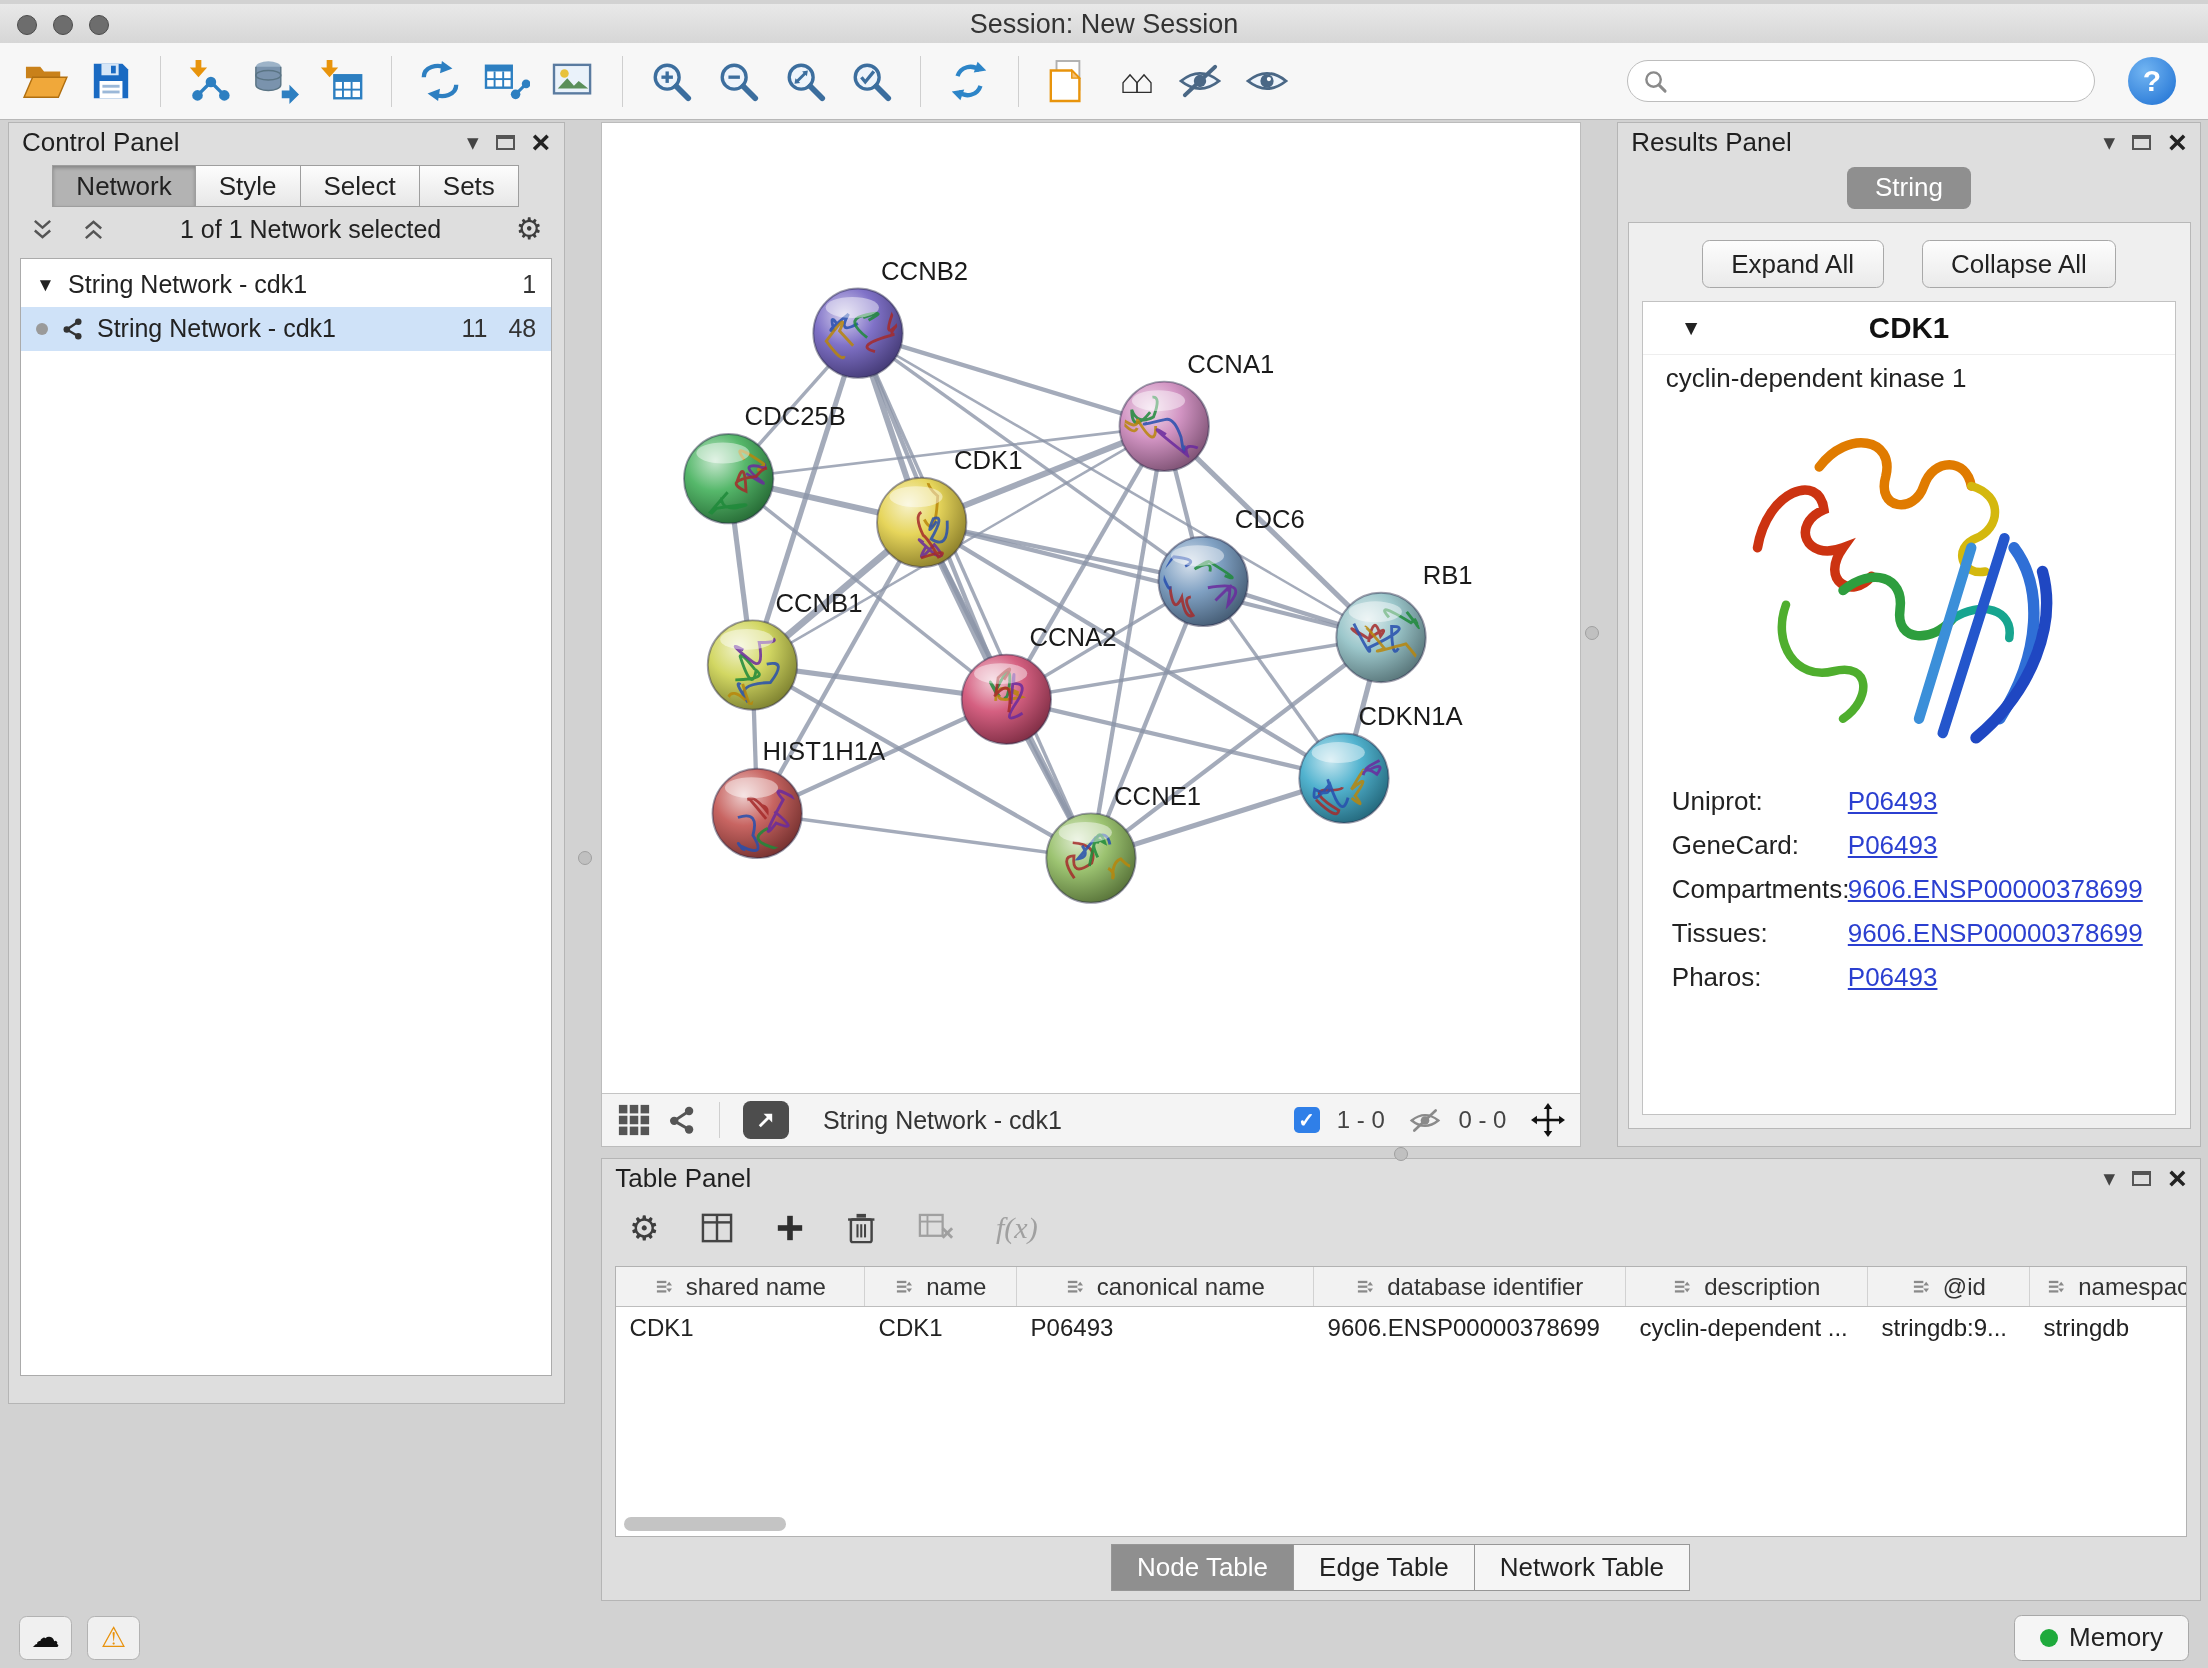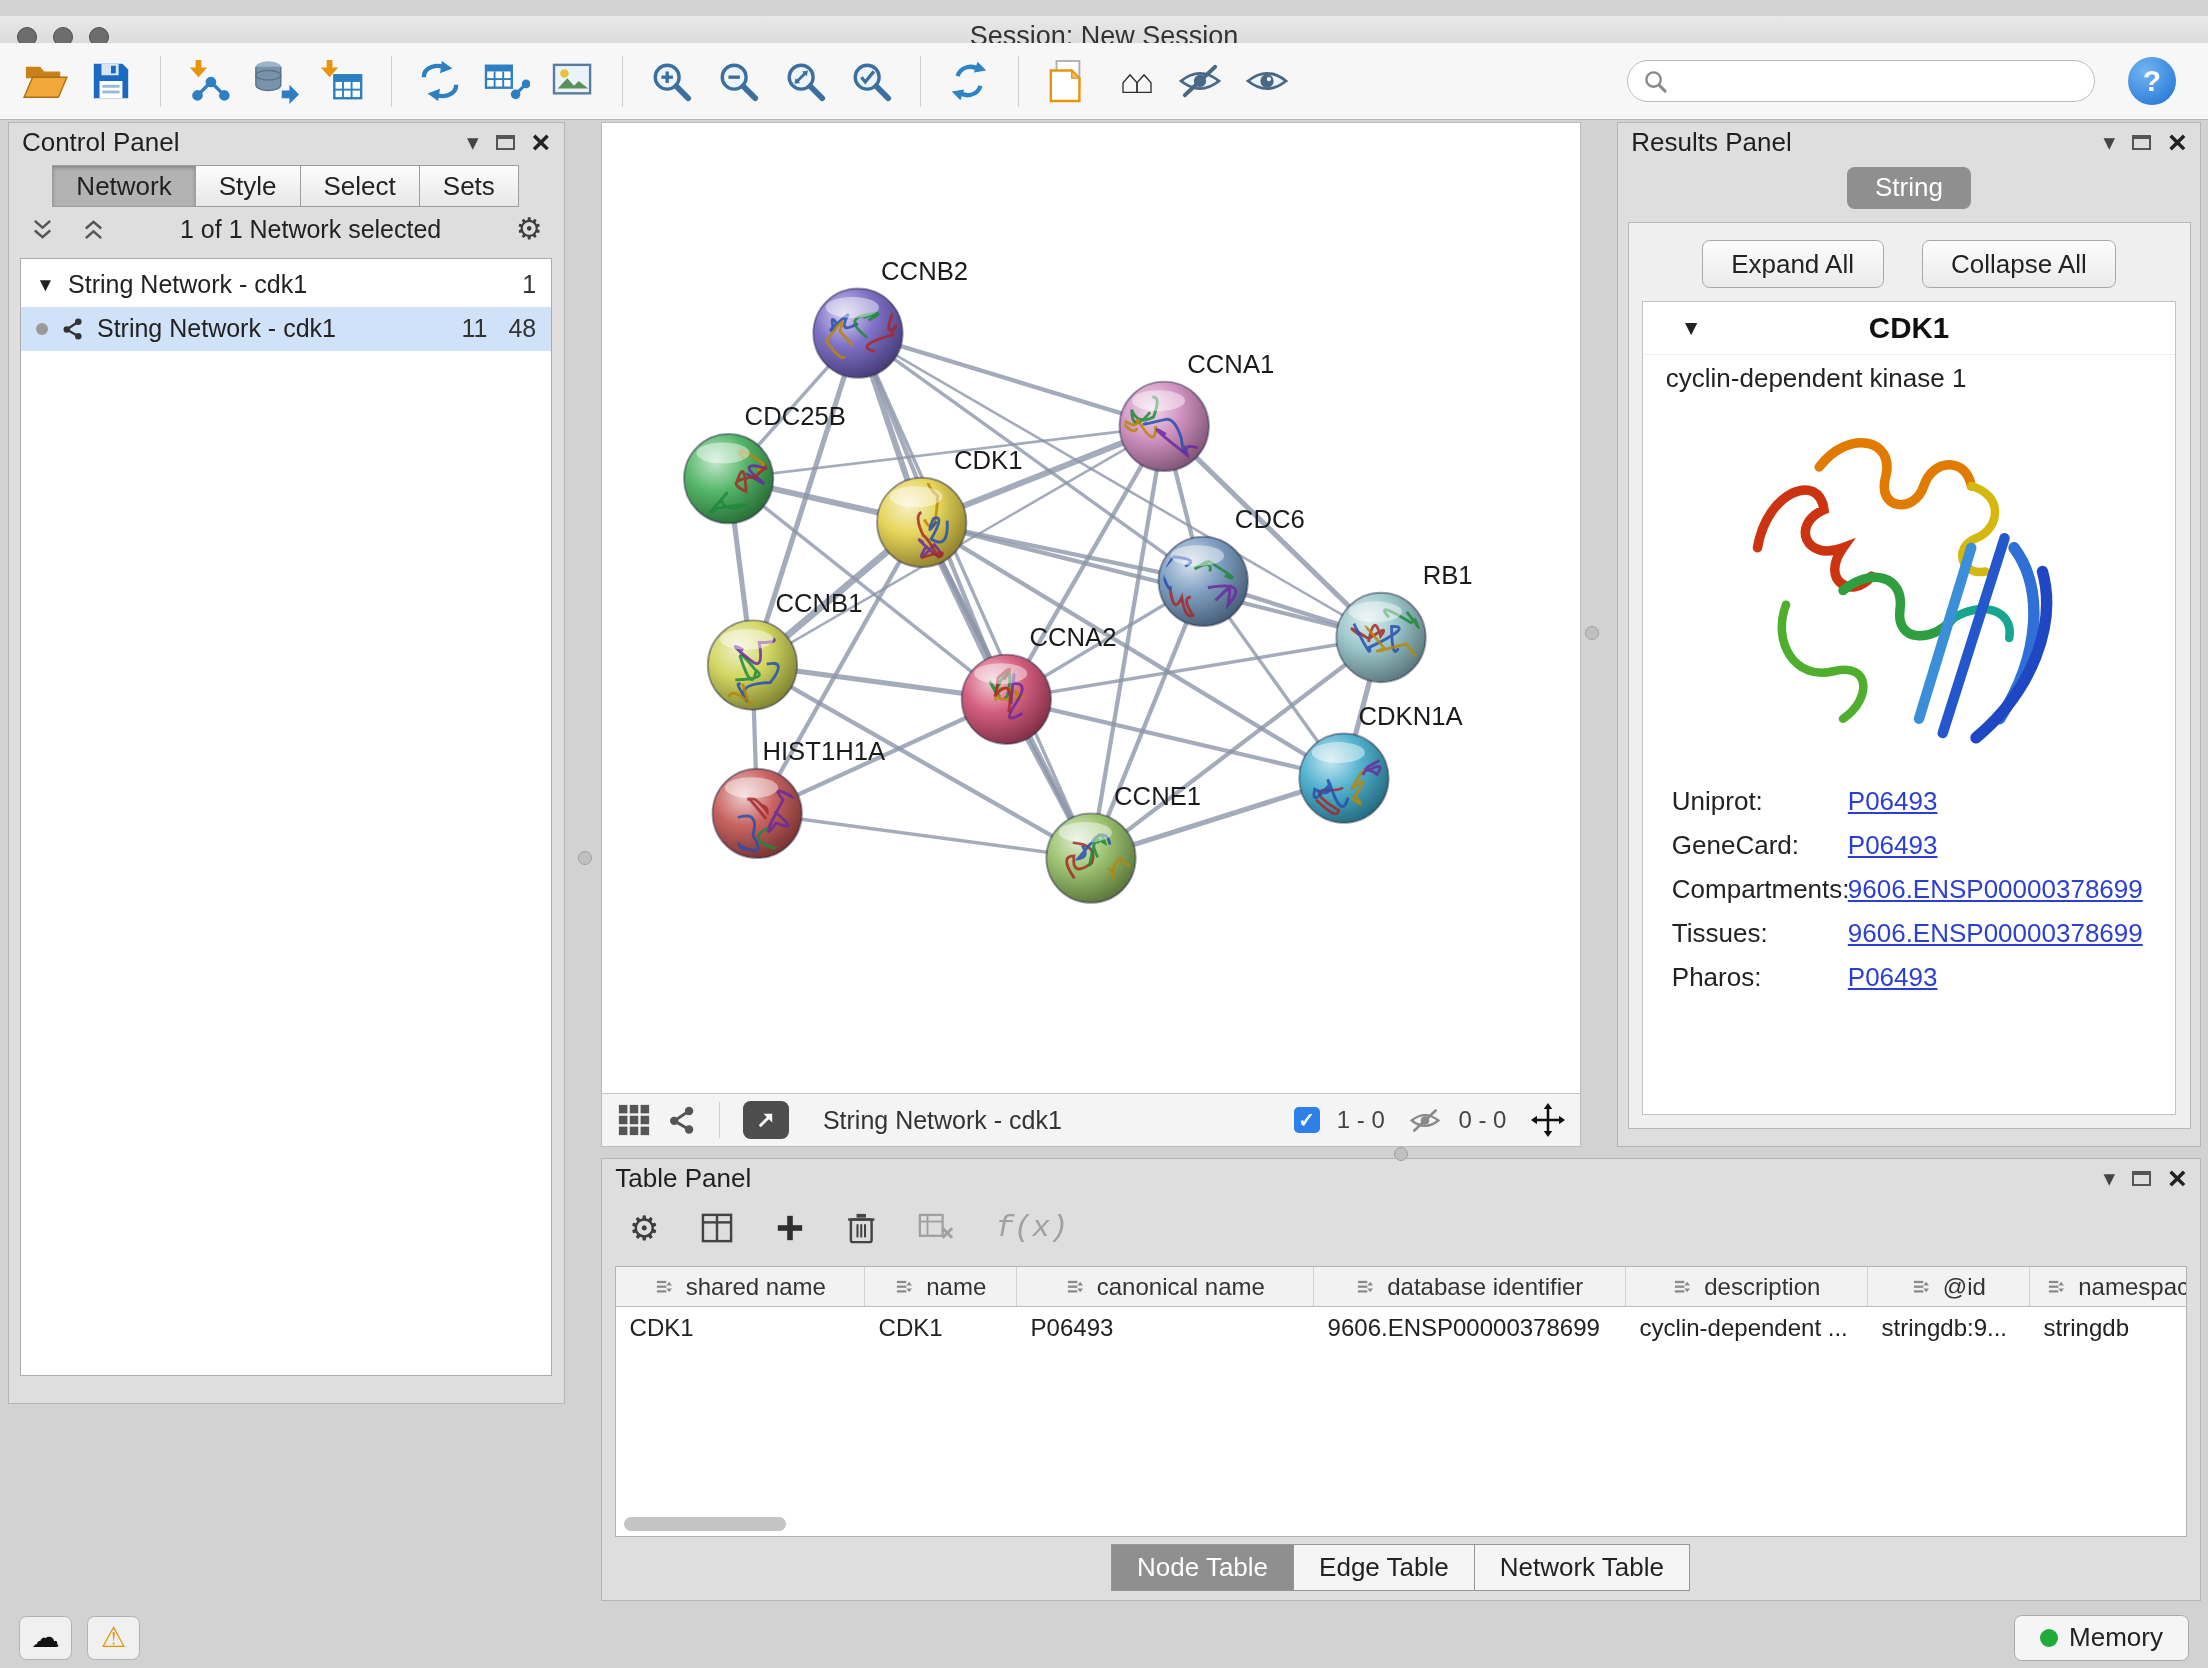--- a/index.html
+++ b/index.html
@@ -1,20 +1,20 @@
 <!DOCTYPE html>
 <html style="font-size:15px"><head>
 <meta charset="utf-8">
 <style>
 *{margin:0;padding:0;box-sizing:border-box;font-family:"Liberation Sans",sans-serif;}
 html,body{width:2208px;height:1668px;}
 body{background:#d2d2d2;position:relative;overflow:hidden;font-size:25px;color:#222;}
 
 
-.titlebar{position:absolute;top:16px;left:0;width:2208px;height:42px;background:linear-gradient(#e9e9e9,#d5d5d5);border-bottom:1px solid #a8a8a8;display:flex;align-items:center;justify-content:center;}
+.titlebar{position:absolute;top:4px;left:0;width:2208px;height:42px;background:linear-gradient(#e9e9e9,#d5d5d5);border-bottom:1px solid #a8a8a8;display:flex;align-items:center;justify-content:center;}
 .lights{position:absolute;left:17px;top:0;height:100%;display:flex;align-items:center;gap:16px;}
 .light{width:20px;height:20px;border-radius:50%;background:#6d6d6d;border:1.4px solid #4c4c4c;}
 .title-text{font-size:27px;color:#333;}
 
 
 .toolbar{position:absolute;top:43px;left:0;width:2208px;height:77px;background:#f7f7f7;border-bottom:1px solid #b8b8b8;display:flex;align-items:center;padding:0 15px;gap:7.6px;}
 .tbtn{width:59px;height:61px;display:flex;align-items:center;justify-content:center;border-radius:5.7px;}
 .tsep{width:1px;height:51px;background:#cfcfcf;margin:0 11.4px;}
 .searchbox{margin-left:auto;width:468px;height:42px;border:1px solid #bdbdbd;border-radius:21px;background:#fff;display:flex;align-items:center;padding:0 15px;gap:9.5px;}
 .searchbox input{border:none;outline:none;flex:1;font-size:24px;background:transparent;}
@@ -69,21 +69,21 @@
 .rp-desc{padding:7.6px 0 3.8px 23px;font-size:26px;color:#222;}
 .rp-img{display:block;margin:7.6px auto 3.8px;}
 .rp-cl-title{font-size:27.6px;font-weight:bold;color:#111;padding:13.3px 0 5.7px 27px;}
 .cl-row{display:flex;height:44px;align-items:center;padding-left:29px;font-size:26px;}
 .cl-label{width:176px;color:#222;}
 .cl-link{color:#2b3fd0;text-decoration:underline;}
 
 
 .table-panel{position:absolute;left:601px;top:1158px;width:1600px;height:443px;background:#dedede;border:1px solid #b5b5b5;}
 .tp-toolbar{height:61px;display:flex;align-items:center;gap:42px;padding:0 27px;}
-.fx{font-family:Liberation Mono, monospace;font-style:italic;font-size:30px;color:#a0a0a0;}
+.fx{font-family:Liberation Serif, serif;font-style:italic;font-size:30px;color:#a0a0a0;}
 .tbl{position:absolute;left:13.3px;right:13.3px;top:107px;bottom:63px;background:#fff;border:1px solid #b2b2b2;overflow:hidden;}
 .tbl-head{display:flex;background:#f2f2f2;border-bottom:1px solid #bdbdbd;height:40px;}
 .th{display:flex;align-items:center;justify-content:center;gap:14px;border-right:1px solid #d2d2d2;font-size:24px;color:#333;flex:none;overflow:hidden;white-space:nowrap;}
 .tbl-row{display:flex;height:42px;}
 .td{display:flex;align-items:center;padding-left:13.3px;font-size:24px;color:#222;flex:none;overflow:hidden;white-space:nowrap;}
 .hthumb{position:absolute;left:7.6px;bottom:4.8px;width:162px;height:14.3px;border-radius:7.6px;background:#c4c4c4;}
 .tp-tabs{position:absolute;left:0;right:0;bottom:9.5px;display:flex;justify-content:center;}
 .tptab{padding:6.7px 25px;border:1px solid #979797;margin-left:-1px;background:#f5f5f5;font-size:26px;color:#222;}
 .tptab.sel{background:#8f8f8f;color:#fff;}
 

